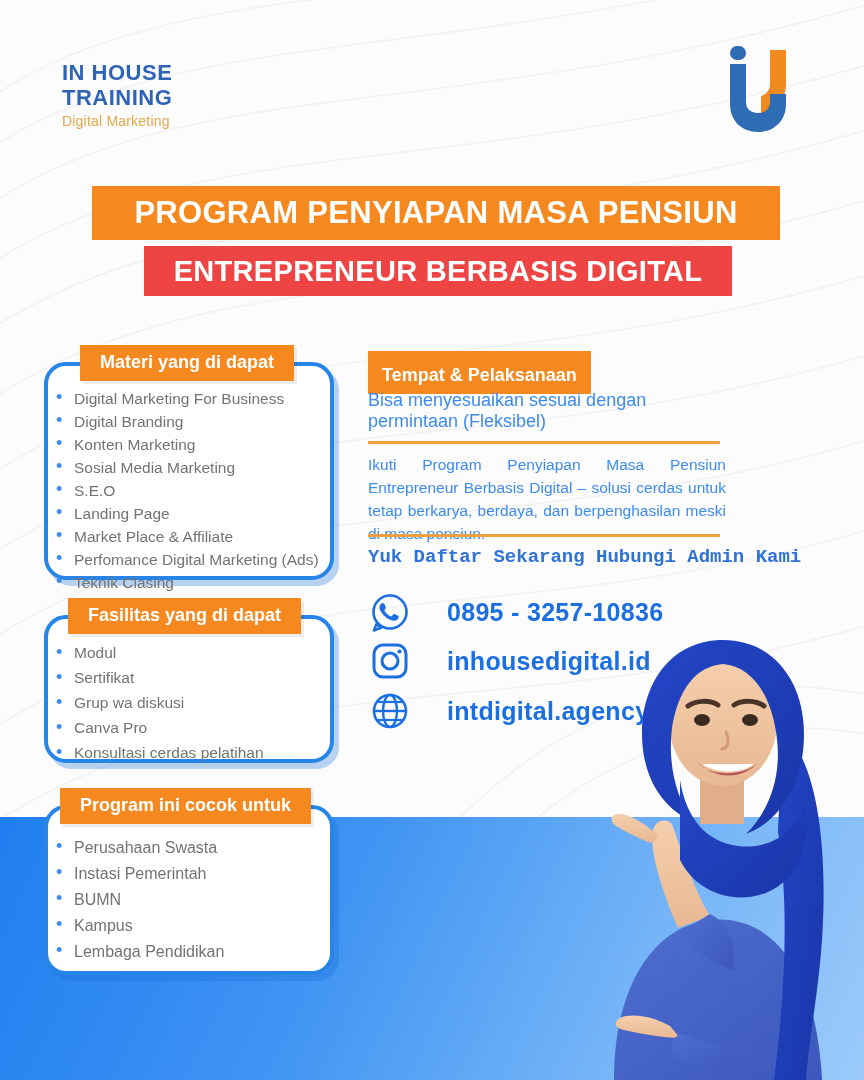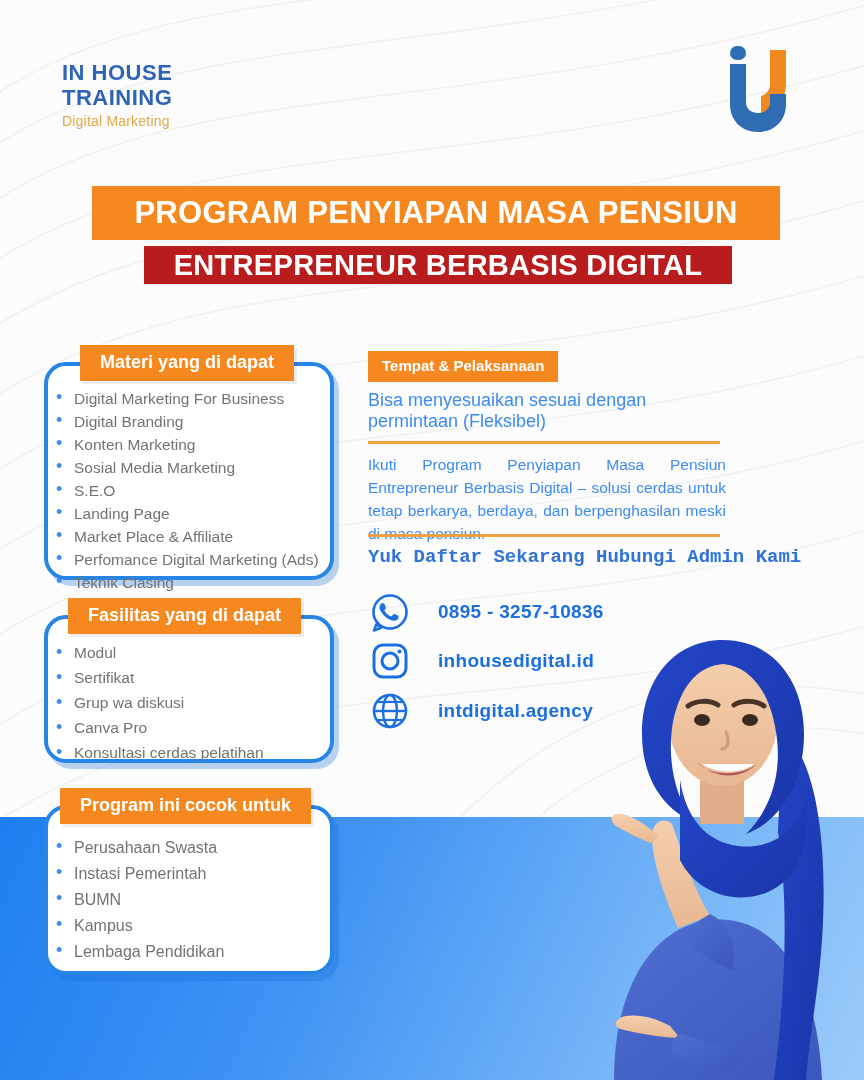--- a/index.html
+++ b/index.html
@@ -39,22 +39,22 @@
   
   .banner {
     position:absolute; display:flex; align-items:center; justify-content:center;
     color:#fff; font-weight:bold; letter-spacing:.3px; white-space:nowrap;
   }
   #banner-1 {
     left:92px; top:186px; width:688px; height:54px;
     background:#F5891F; font-size:31px;
   }
   #banner-2 {
-    left:144px; top:246px; width:588px; height:38px;
-    background:#b91c1c; font-size:29px;
+    left:144px; top:246px; width:588px; height:50px;
+    background:#ef4444; font-size:29px;
   }
 
   
   .card {
     position:absolute; background:#fff;
     border:4px solid #2785E8; border-radius:22px;
     box-shadow:5px 6px 0 rgba(23,110,216,.30);
   }
   .card-badge {
     position:absolute; background:#F5891F; color:#fff;
@@ -84,22 +84,22 @@
   #list-fasilitas li { line-height:24px; margin-bottom:1px; }
 
   #card-program { left:44px; top:805px; width:290px; height:170px; }
   #badge-program { left:60px; top:788px; }
   #list-program { position:absolute; left:52px; top:835px; width:280px; }
   #list-program li { line-height:25px; margin-bottom:1px; font-size:16px; }
 
   
   #badge-tempat {
     position:absolute; left:368px; top:351px;
-    background:#F5891F; color:#fff; font-weight:bold; font-size:15px;
-    padding:6px 14px 8px; white-space:nowrap;
+    background:#F5891F; color:#fff; font-weight:bold; font-size:18px;
+    padding:14px 14px 8px; white-space:nowrap;
   }
   #tempat-desc {
     position:absolute; left:368px; top:390px; width:358px;
     color:#3D8BEE; font-size:18px; line-height:21px;
   }
   .divider {
     position:absolute; height:3px; background:#F0A040;
   }
   #divider-1 { left:368px; top:441px; width:352px; }
   #divider-2 { left:368px; top:534px; width:352px; }
@@ -114,22 +114,22 @@
 
   
   .contact-row {
     position:absolute; left:370px; display:flex; align-items:center;
   }
   #contact-0 { top:592px; }
   #contact-1 { top:641px; }
   #contact-2 { top:691px; }
   .contact-icon { width:40px; height:40px; flex:0 0 40px; }
   .contact-text {
-    margin-left:28px; color:#1B6FE0; font-weight:bold;
-    font-size:19px; letter-spacing:.3px; white-space:nowrap;
+    margin-left:37px; color:#1B6FE0; font-weight:bold;
+    font-size:25px; letter-spacing:.3px; white-space:nowrap;
   }
 
   
   #model { position:absolute; left:560px; top:610px; width:304px; height:470px; }
 </style>
 </head>
 <body>
 
 <div id="bg-top"></div>
 

